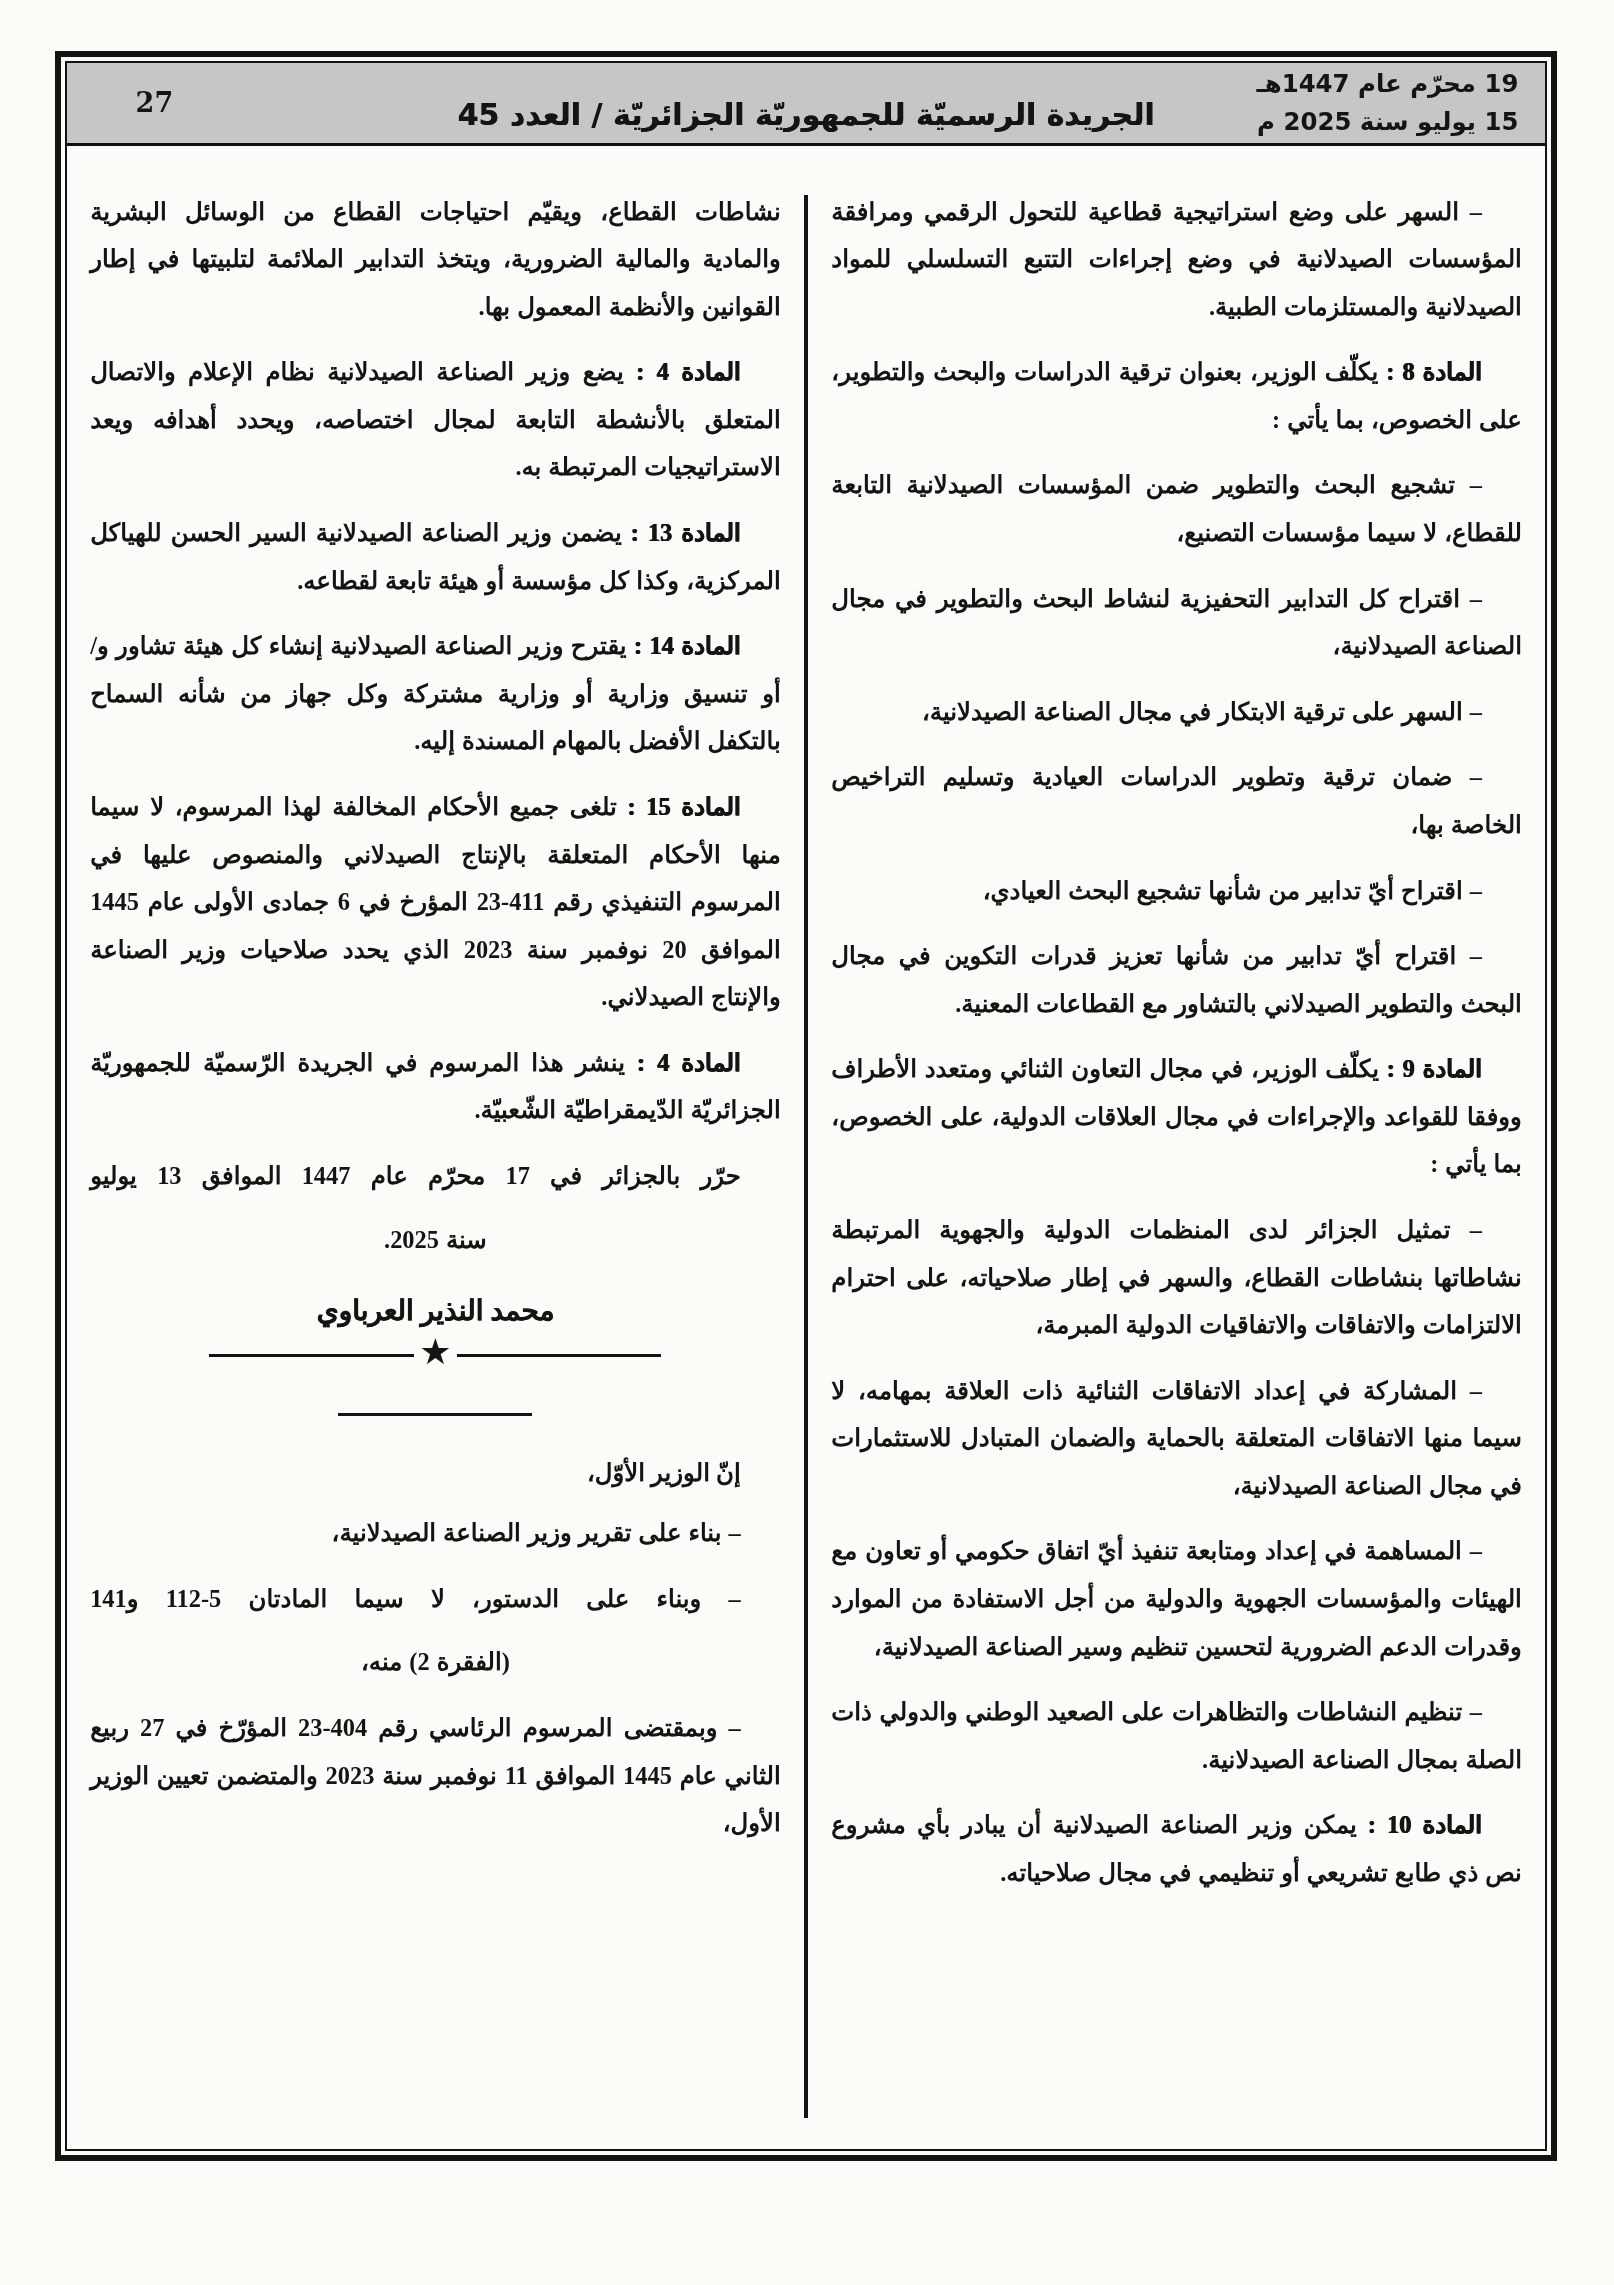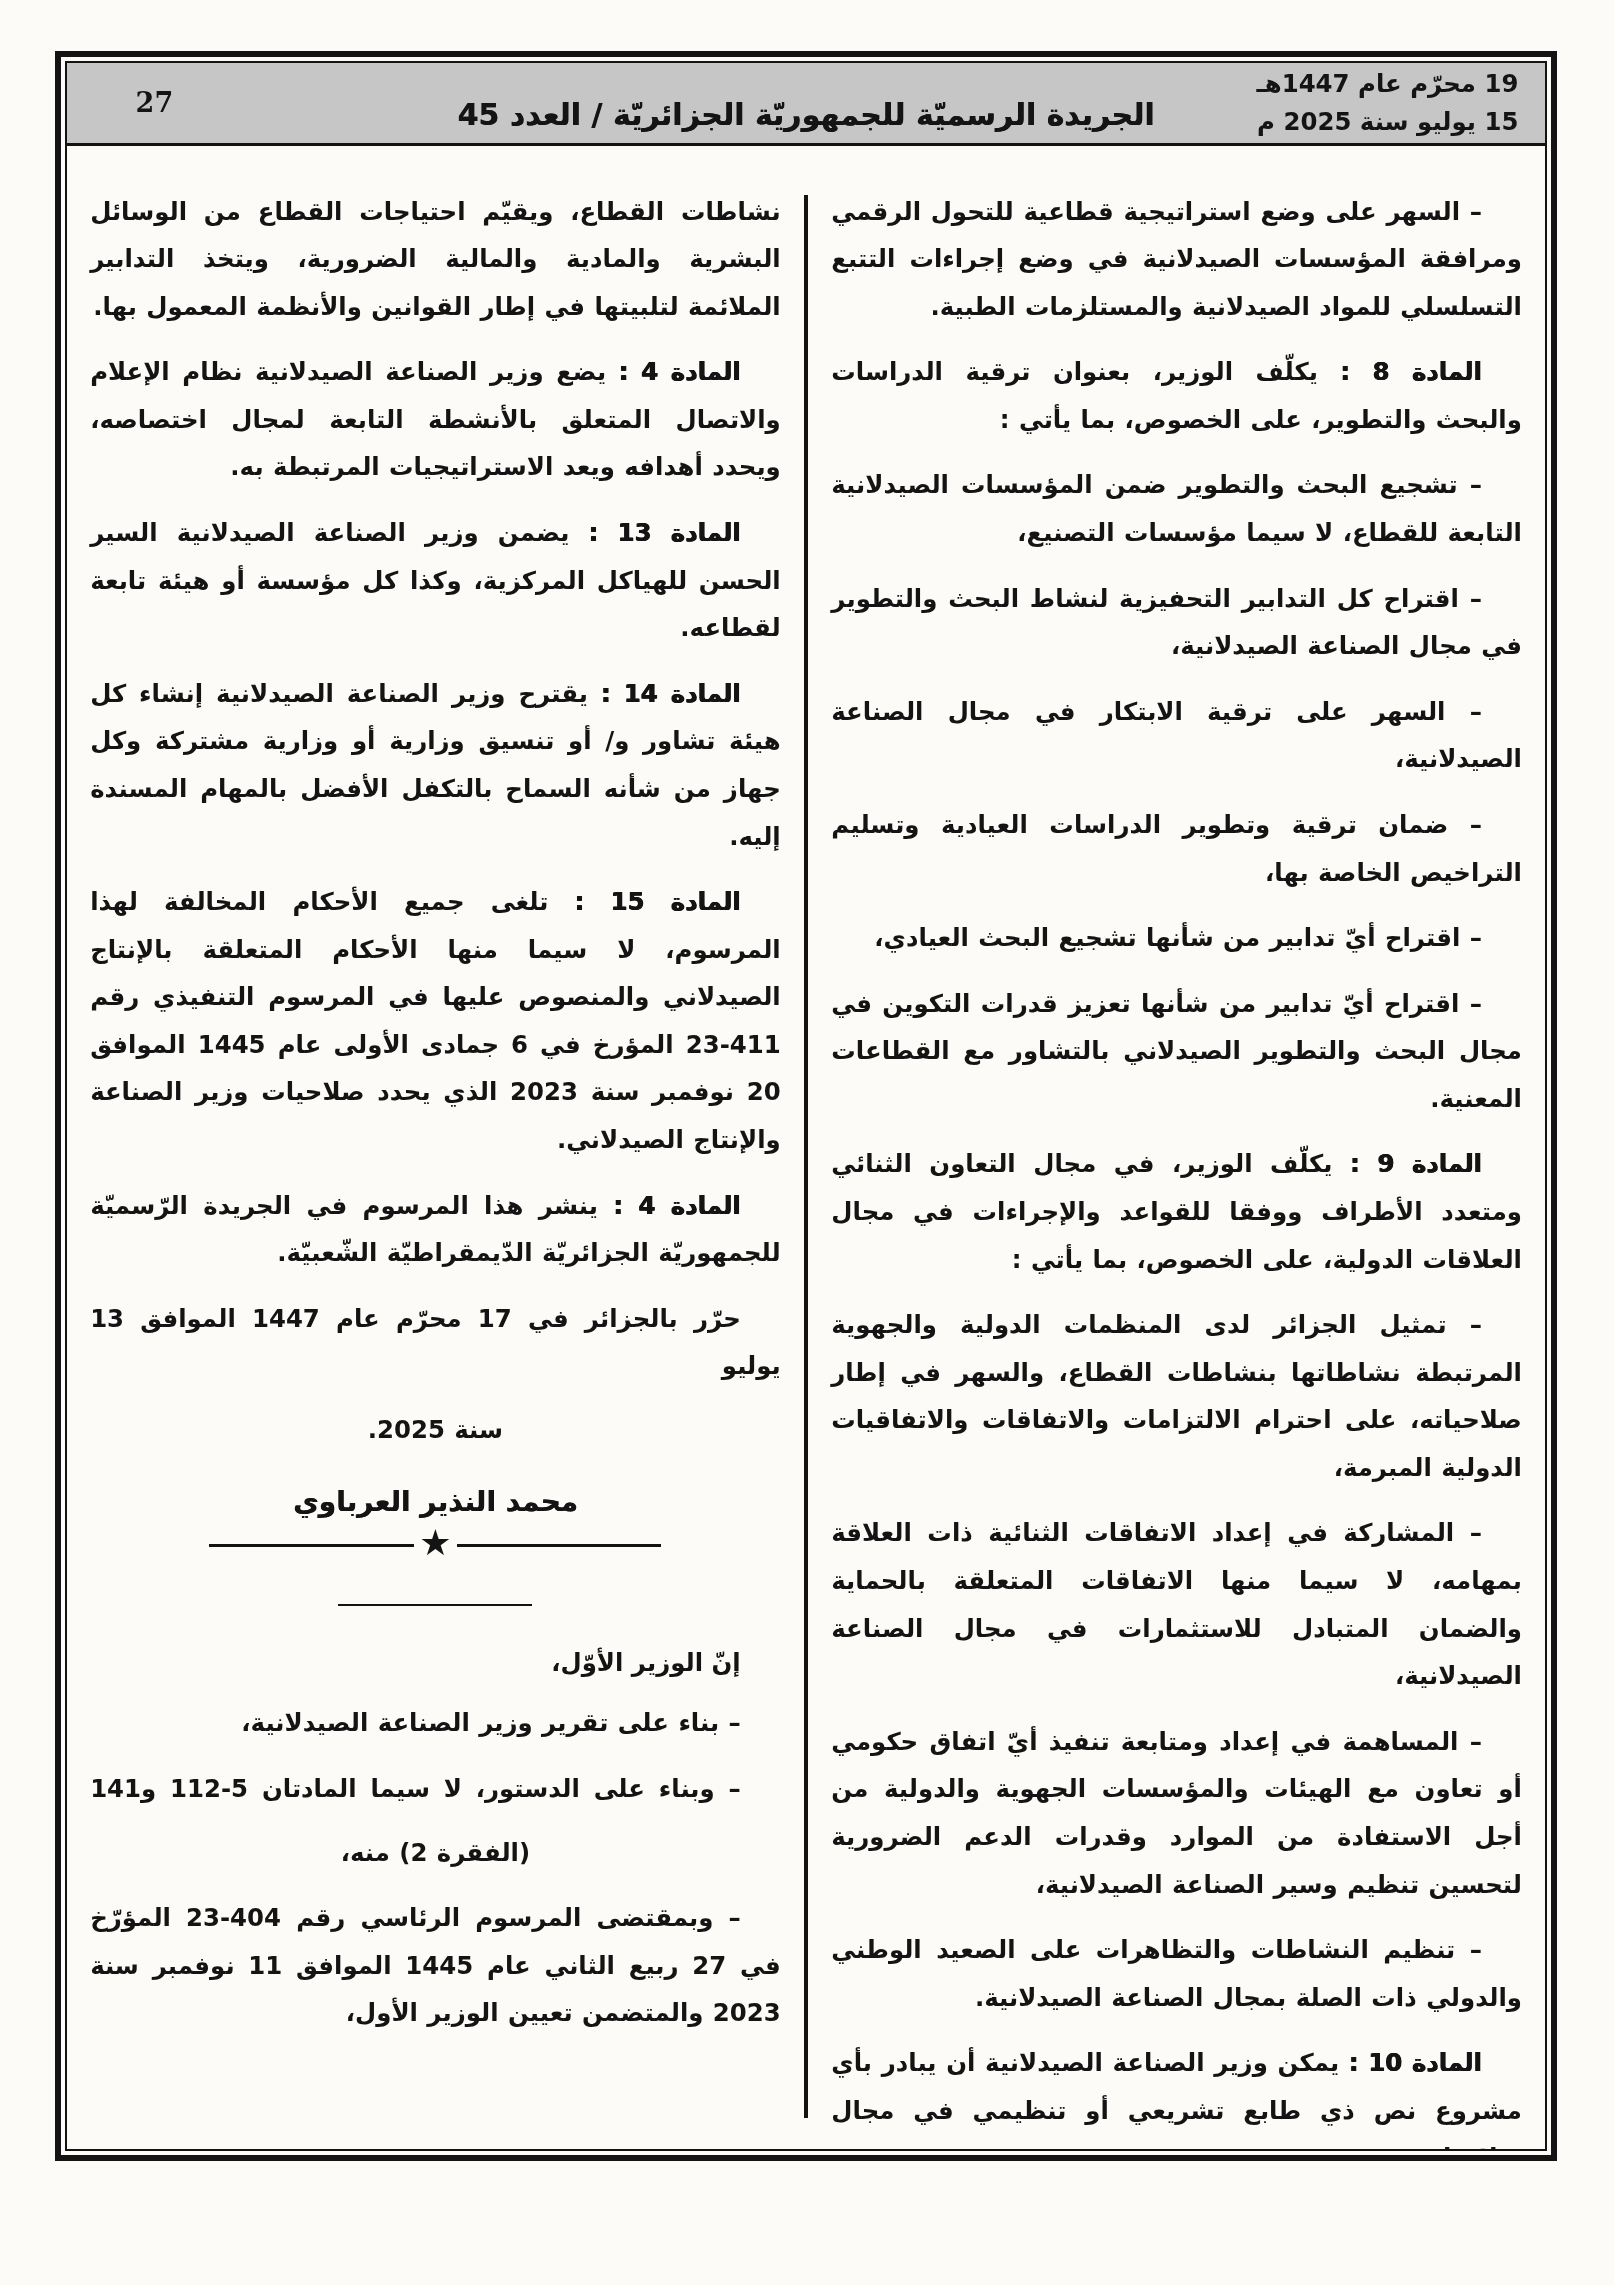--- a/index.html
+++ b/index.html
@@ -56,20 +56,21 @@
   .content{
     flex:1;
     display:flex;direction:rtl;
     overflow:hidden;
   }
   .col{
     width:calc(50% - 1.8px);
     box-sizing:border-box;
     padding:42px 23.5px 0 23.5px;
     overflow:hidden;
+    font-family:Liberation Serif, serif;
   }
   .divider{
     flex:0 0 3.6px;
     background:#131313;
     margin:49px 0 31px 0;
   }
   p.para{
     margin:0 0 18px 0;
     font-size:24.4px;
     font-weight:700;

